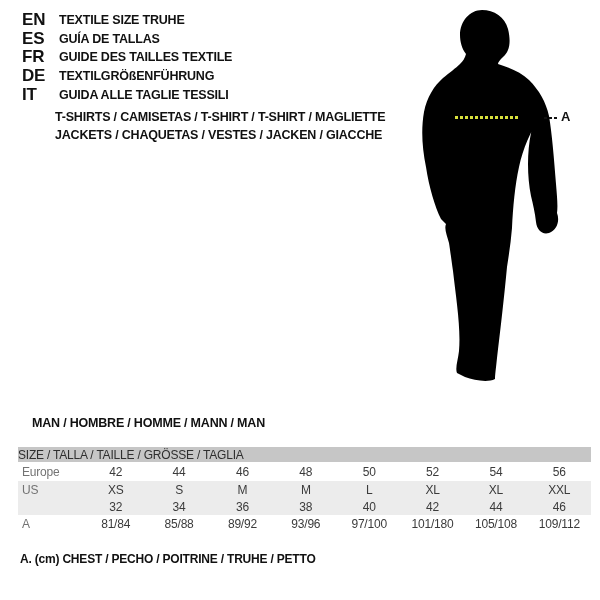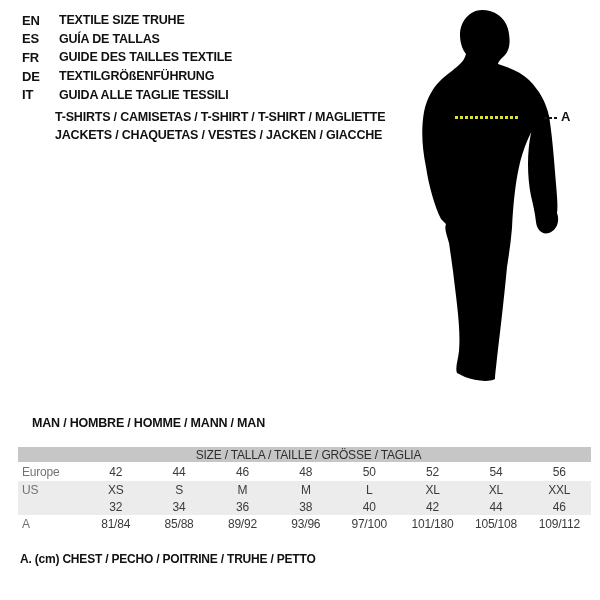--- a/index.html
+++ b/index.html
@@ -3,42 +3,42 @@
 <meta charset="utf-8">
 <style>
   html,body{margin:0;padding:0;background:#fff;}
   #canvas{
     position:relative;width:600px;height:600px;background:#ffffff;overflow:hidden;
     font-family:"Liberation Sans",sans-serif;color:#111;
   }
   
   .lang-list{position:absolute;left:22px;top:11px;}
   .lang-row{display:flex;height:18.6px;align-items:center;}
-  .lang-code{width:37px;font-weight:bold;font-size:13px;letter-spacing:-0.2px;}
+  .lang-code{width:37px;font-weight:bold;font-size:17px;letter-spacing:-0.2px;}
   .lang-label{font-weight:bold;font-size:12.5px;letter-spacing:-0.2px;white-space:nowrap;}
   
   .categories{position:absolute;left:22px;top:108px;}
   .category-line{font-weight:bold;font-size:12.5px;letter-spacing:-0.2px;line-height:18px;white-space:nowrap;margin-left:33px;}
   
   .figure-wrap{position:absolute;left:390px;top:0;width:210px;height:400px;}
   .figure-wrap svg{display:block;width:210px;height:400px;}
   .chest-dash-yellow{position:absolute;left:455px;top:116px;width:64px;height:3px;
     background:repeating-linear-gradient(90deg,#d9e13d 0 3px,rgba(0,0,0,0) 3px 5px);}
   .chest-dash-black{position:absolute;left:544px;top:117px;width:15px;height:2px;
     background:repeating-linear-gradient(90deg,#111 0 3px,rgba(0,0,0,0) 3px 5px);}
   .measure-label{position:absolute;left:561px;top:109px;font-size:13px;font-weight:bold;}
   
   .section-title{position:absolute;left:32px;top:416px;font-weight:bold;font-size:12.5px;letter-spacing:-0.2px;white-space:nowrap;}
   
   .size-table{position:absolute;left:18px;top:447px;width:573px;border-collapse:collapse;table-layout:fixed;
     font-size:12px;color:#3b3b3b;letter-spacing:-0.2px;}
   .size-table col.label-col{width:66px;}
   .size-table td{padding:0;text-align:center;height:17px;vertical-align:middle;}
   .size-table td.row-label{text-align:left;padding-left:4px;color:#737373;}
-  .size-table tr.header-row td{background:#c6c6c6;text-align:center;padding-left:8px;height:15px;color:#2f2f2f;}
+  .size-table tr.header-row td{background:#c6c6c6;text-align:left;padding-left:0;height:15px;color:#2f2f2f;}
   .size-table tr.shaded td{background:#ececec;}
   .size-table tr.row-europe td{height:19px;}
   .size-table tr.row-a td{height:18px;}
   
   .footnote{position:absolute;left:20px;top:552px;font-weight:bold;font-size:12px;letter-spacing:-0.2px;white-space:nowrap;}
 </style>
 </head>
 <body>
 
 <div id="canvas">

